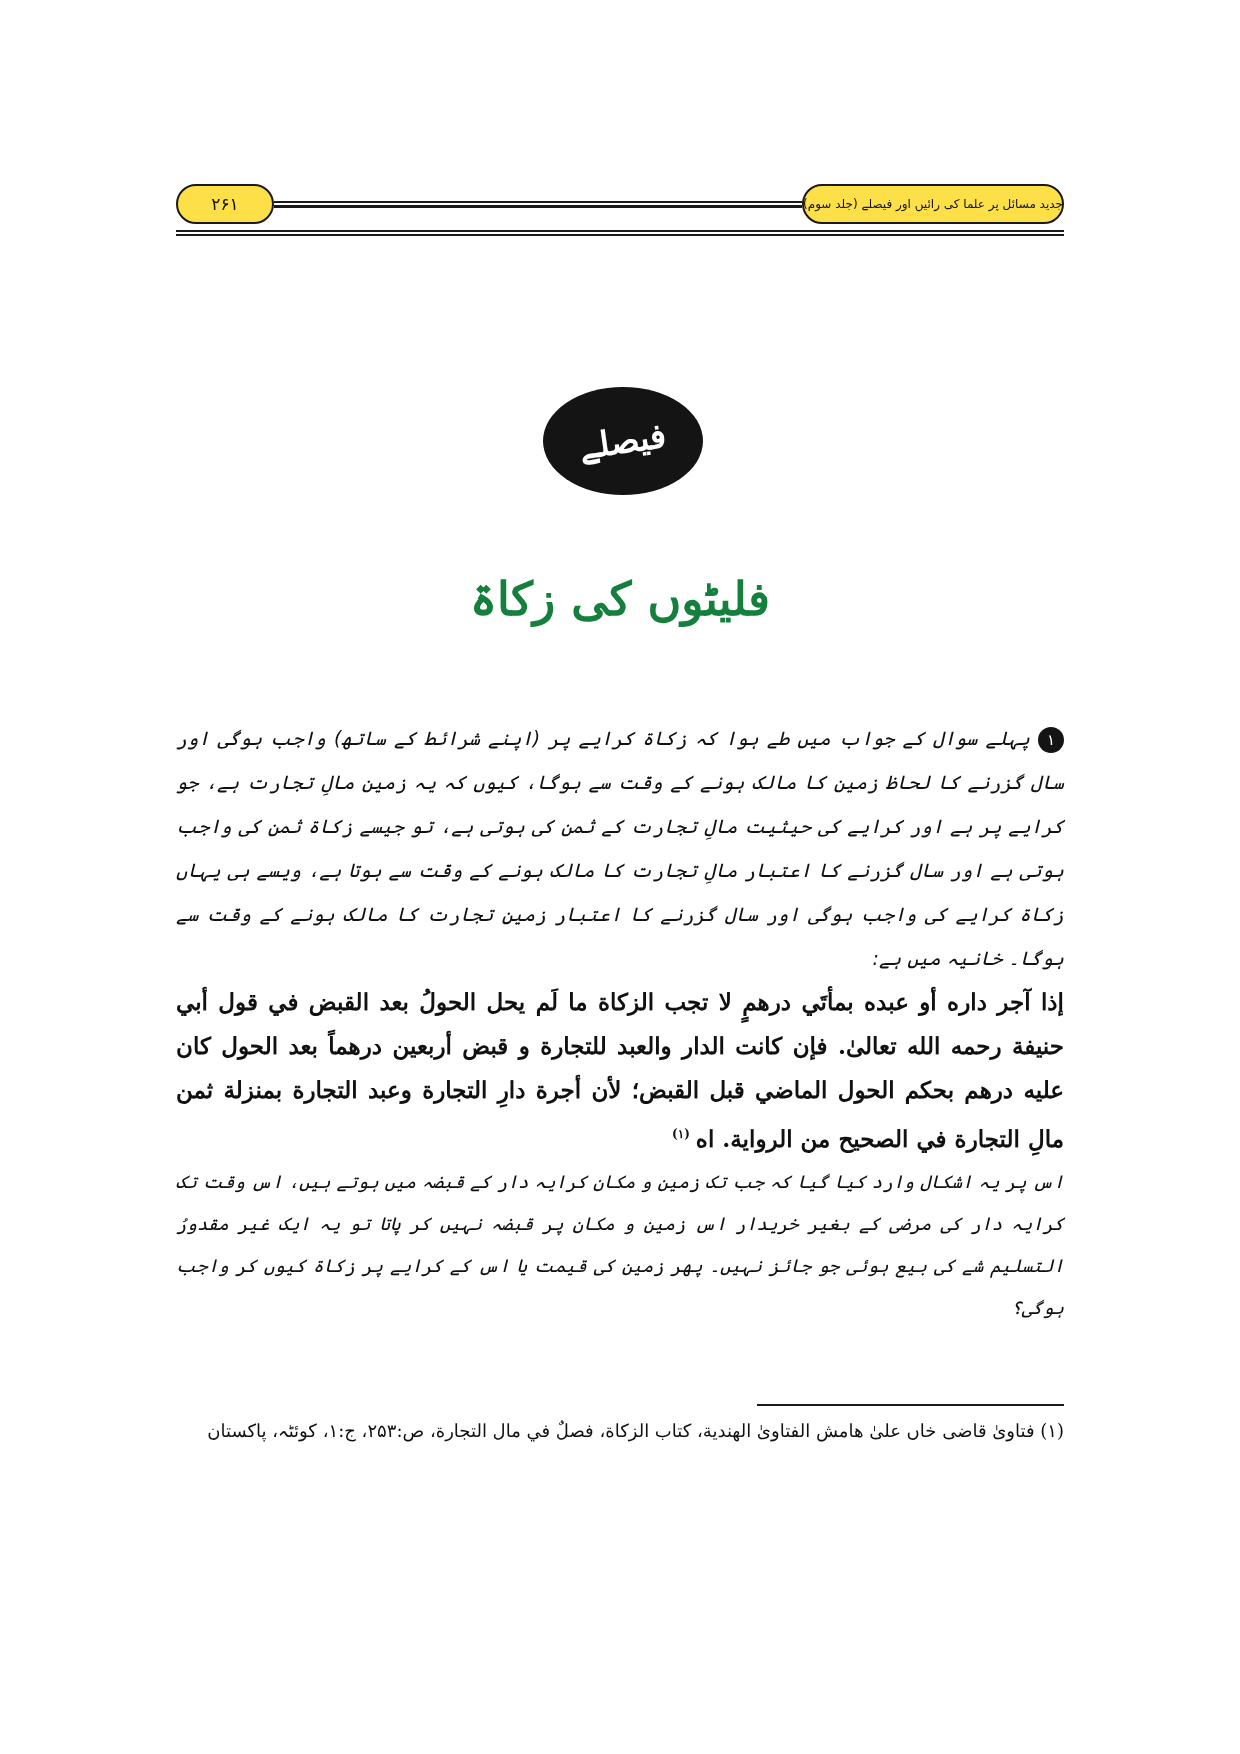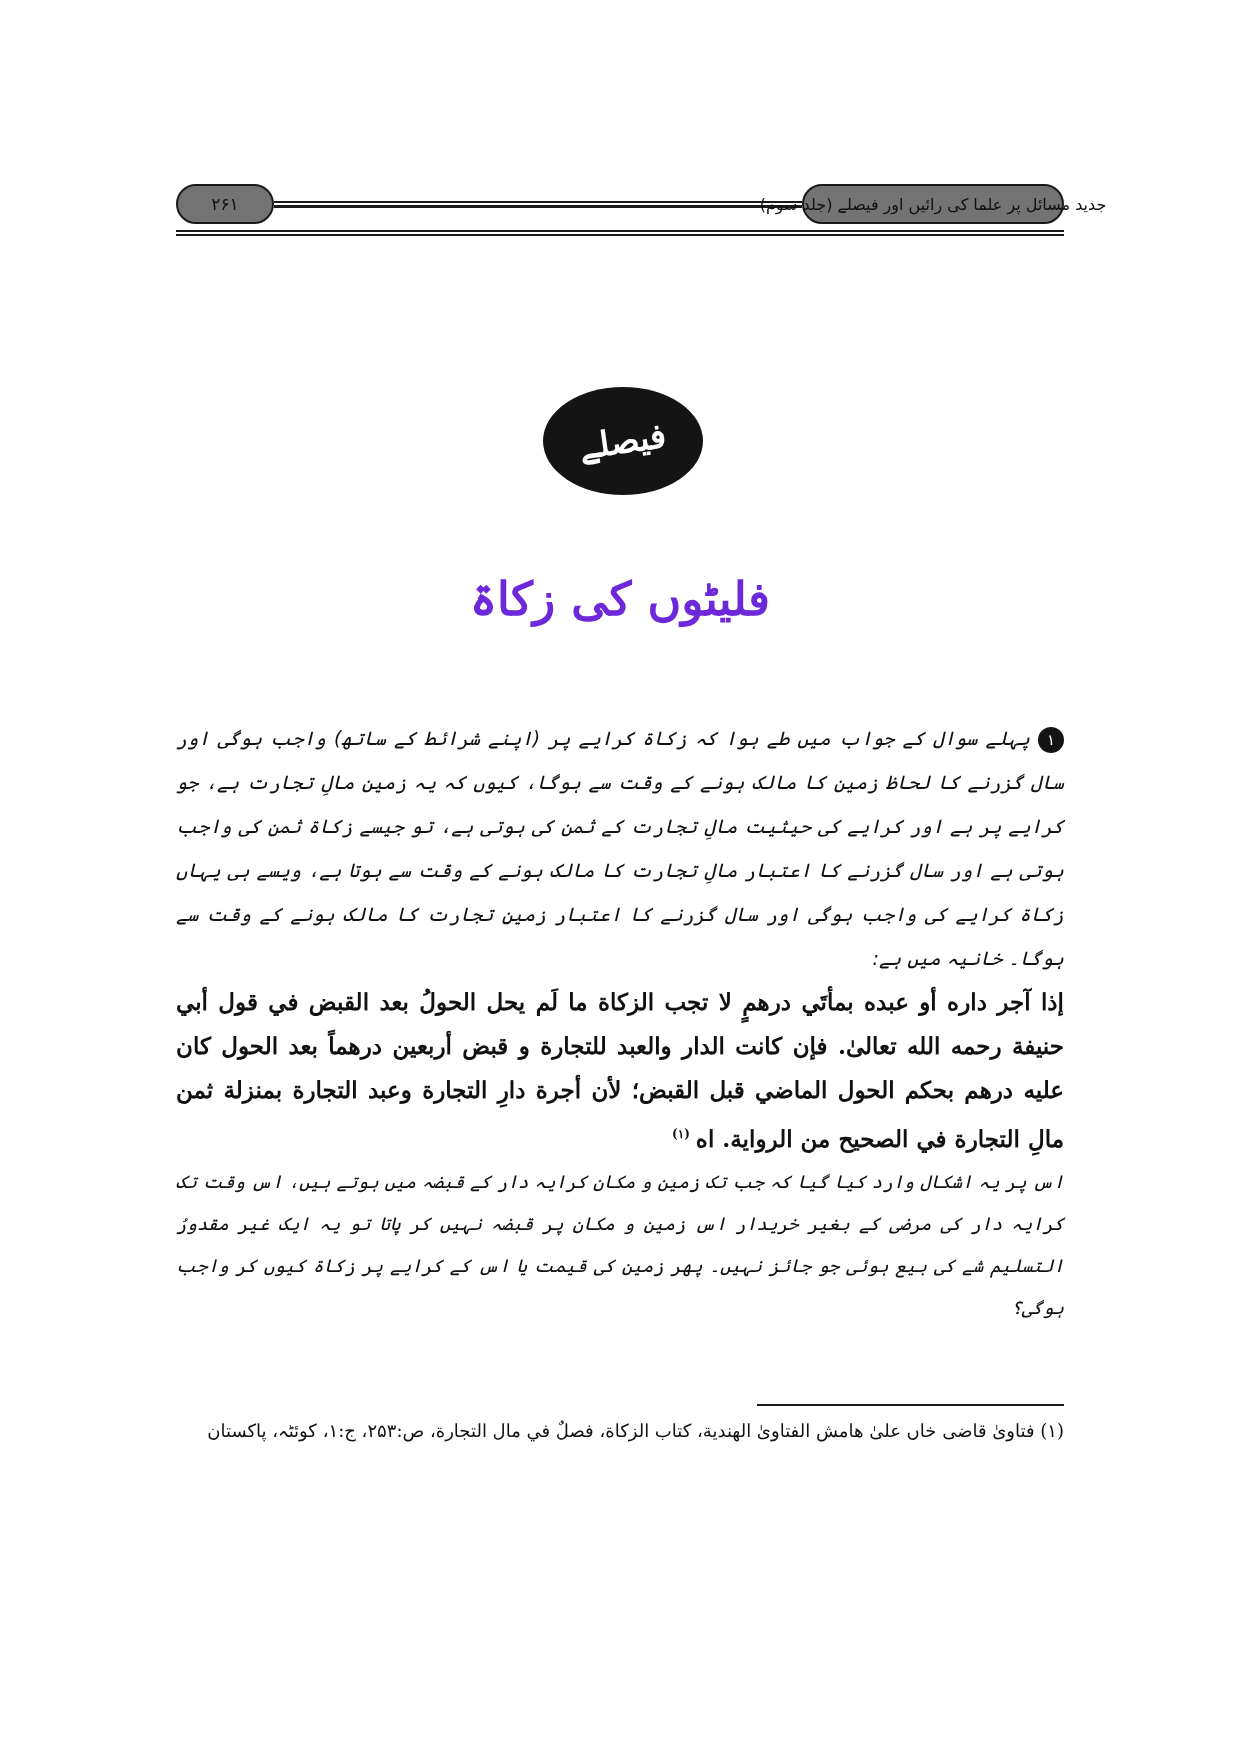--- a/index.html
+++ b/index.html
@@ -9,46 +9,46 @@
     font-family: "DejaVu Sans", sans-serif;
   }
   .page { position: absolute; inset: 0; }
 
   
   .header { position: absolute; left: 176px; top: 184px; width: 888px; height: 52px; }
   .pill {
     position: absolute; top: 0; height: 40px; box-sizing: border-box;
     border: 2px solid #1a1a1a; border-radius: 22px;
     display: flex; align-items: center; justify-content: center;
-    background: #737373; direction: rtl;
+    background: #fde047; direction: rtl;
     font-family: "DejaVu Sans", sans-serif; font-size: 19px; color: #111;
   }
   .pill.page-no { left: 0; width: 98px; font-size: 17px; }
-  .pill.book-title { right: 0; width: 262px; padding: 0 10px; white-space: nowrap; font-size: 16px; }
+  .pill.book-title { right: 0; width: 262px; padding: 0 10px; white-space: nowrap; font-size: 12px; }
   .header-link { position: absolute; left: 98px; right: 262px; top: 17px; height: 7px;
     border-top: 2px solid #1a1a1a; border-bottom: 3px solid #1a1a1a; box-sizing: border-box; }
   .header-rule { position: absolute; left: 0; right: 0; top: 46px; height: 6px;
     border-top: 2px solid #1a1a1a; border-bottom: 2px solid #1a1a1a; box-sizing: border-box; }
 
   
   .ornament {
     position: absolute; left: 543px; top: 387px; width: 160px; height: 108px;
     background: #141414; border-radius: 50%;
     display: flex; align-items: center; justify-content: center;
   }
   .ornament-text {
     color: #ffffff; font-family: "DejaVu Serif", serif; font-size: 34px;
     font-weight: bold; direction: rtl; transform: rotate(-8deg);
   }
 
   
   .title {
     position: absolute; left: 0; right: 0; top: 572px; text-align: center;
     direction: rtl; font-family: "DejaVu Serif", serif; font-weight: bold;
-    font-size: 46px; color: #6d28d9;
+    font-size: 46px; color: #15803d;
   }
 
   
   .body {
     position: absolute; left: 176px; width: 888px; top: 716px;
     direction: rtl; text-align: justify; text-align-last: right;
   }
   .para { margin: 0; font-size: 19px; line-height: 44px; font-family: "DejaVu Sans", sans-serif; }
   .para.urdu { font-style: italic; }
   .para.arabic { font-family: "DejaVu Serif", serif; font-size: 23px; line-height: 44px; font-weight: bold; }

